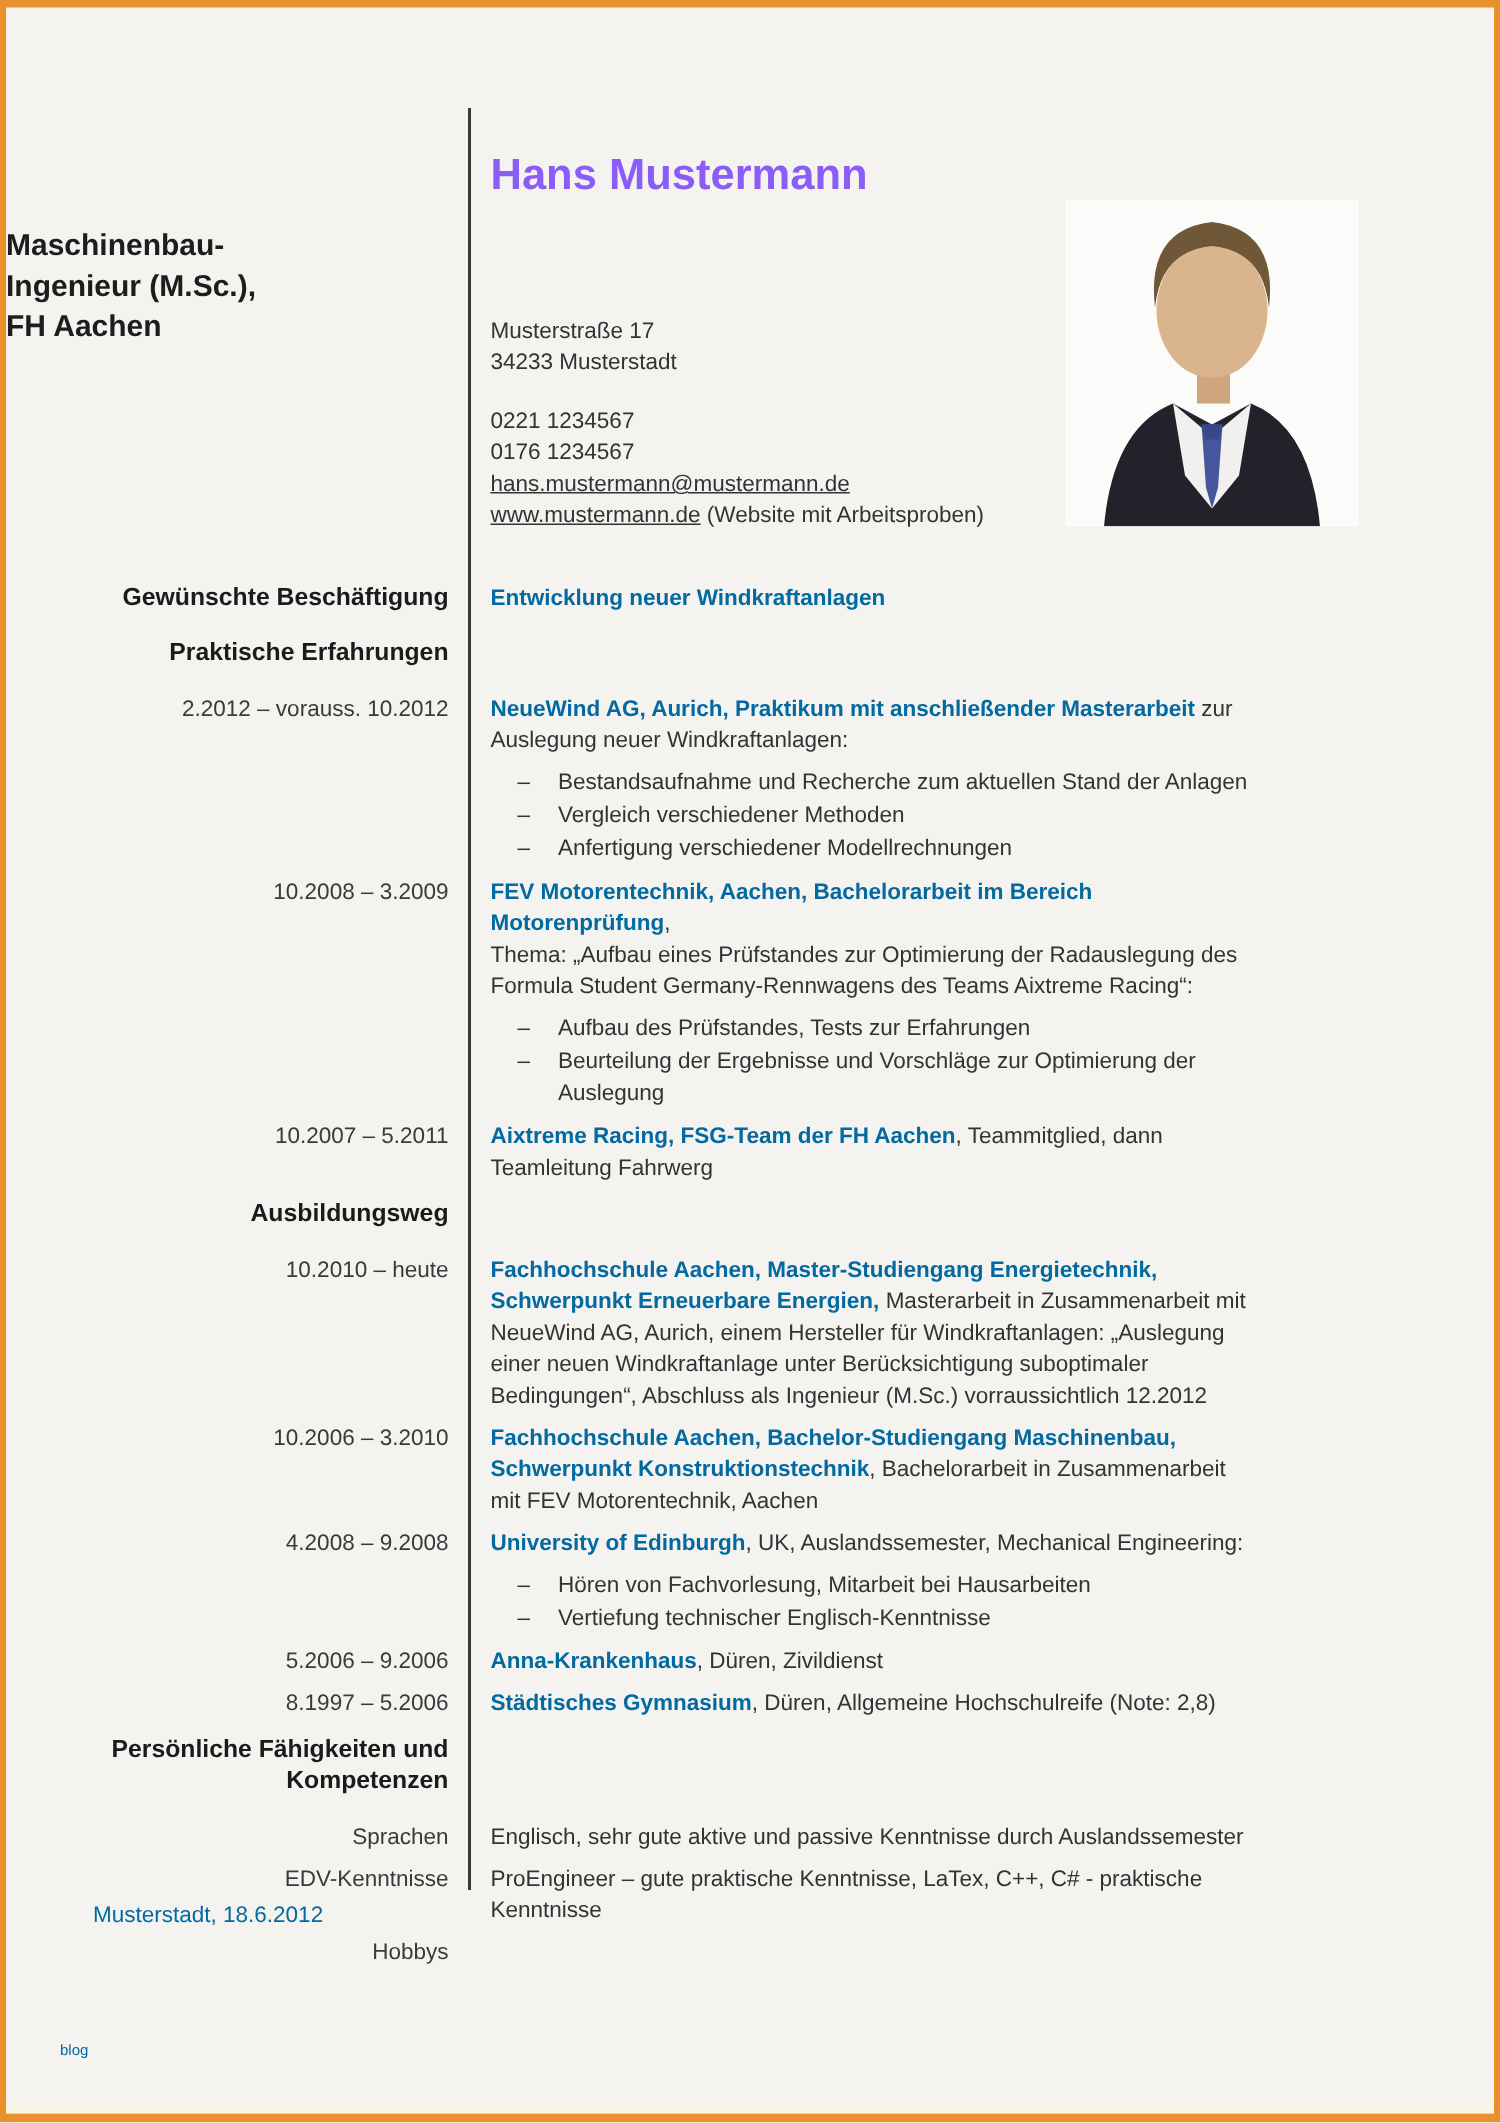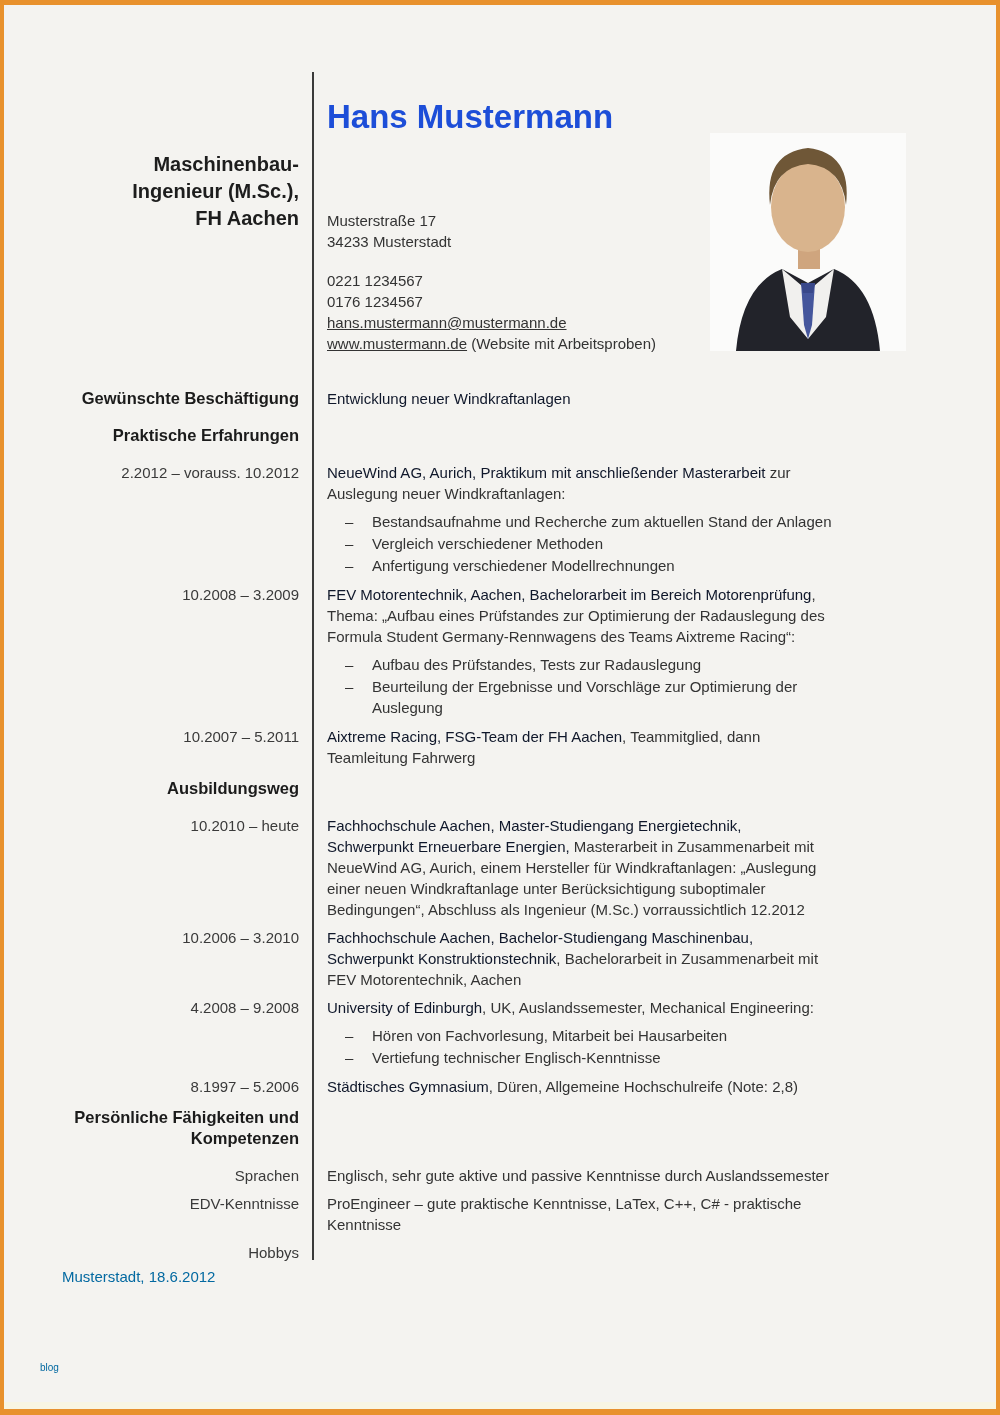--- a/index.html
+++ b/index.html
@@ -9,41 +9,41 @@
     position:relative; width:1000px; height:1415px; box-sizing:border-box;
     background:#f4f3f0;
     border-top:5px solid #e8912d; border-left:4px solid #e8912d;
     border-right:4px solid #e8912d; border-bottom:6px solid #e8912d;
     color:#333; font-size:15px; line-height:21px; overflow:hidden;
   }
   .page::after{ content:""; position:absolute; left:0; right:0; bottom:0; height:7px; background:#f8f5e2; }
 
   .divider { position:absolute; left:308px; top:67px; width:2px; height:1188px; background:#3a3a3a; }
 
-  .name { position:absolute; left:323px; top:96px; font-size:33px; line-height:32px; font-weight:bold; color:#1d4ed8; }
-
-  .left-title { position:absolute; left:0; top:146px; width:295px; text-align:right;
+  .name { position:absolute; left:323px; top:96px; font-size:29px; line-height:32px; font-weight:bold; color:#8b5cf6; }
+
+  .left-title { position:absolute; left:0; top:146px; width:295px; text-align:left;
     font-size:20px; line-height:27px; font-weight:bold; color:#1d1d1d; }
 
   .address-block { position:absolute; left:323px; top:205px; }
   .contact-block { position:absolute; left:323px; top:265px; }
   .contact-block a { color:#333; text-decoration:underline; cursor:pointer; }
 
   .photo { position:absolute; left:706px; top:128px; width:196px; height:218px; background:#fbfbfa; overflow:hidden; }
   .photo svg { display:block; }
 
   .main { position:absolute; left:0; top:373px; width:870px; }
 
   .row { display:grid; grid-template-columns:295px 1fr; margin-bottom:7px; }
   .row .lcell { text-align:right; color:#3a3a3a; }
   .row .rcell { padding-left:28px; padding-right:42px; }
   .row.header-row { margin-top:10px; margin-bottom:16px; }
   .row.header-row .lcell { font-weight:bold; font-size:16.5px; color:#1b1b1b; }
   .row.header-row .rcell { font-weight:bold; color:#1b1b1b; }
-  .seg-b { font-weight:normal; color:#0f172a; }
+  .seg-b { font-weight:bold; color:#0369a1; }
 
   .row.bullet-row { margin-bottom:1px; }
   .row.bullet-row.last { margin-bottom:8px; }
   .bullet { display:flex; }
   .bullet .dash { width:27px; flex:0 0 27px; padding-left:18px; box-sizing:content-box; }
 
   .footer { position:absolute; left:58px; top:1261px; color:#0369a1; }
   .watermark { position:absolute; left:36px; top:1352px; color:#0369a1; font-size:10px; }
 </style>
 </head>
@@ -128,21 +128,21 @@
       </div>
       <div class="row">
         <div class="lcell">10.2008 – 3.2009</div>
         <div class="rcell"><span class="seg-b">FEV Motorentechnik, Aachen, Bachelorarbeit im Bereich Motorenprüfung</span><span>,</span><br><span>Thema: „Aufbau eines Prüfstandes zur Optimierung der Radauslegung des Formula Student Germany-Rennwagens des Teams Aixtreme Racing“:</span></div>
       </div>
       <div class="row bullet-row">
         <div class="lcell"></div>
         <div class="rcell">
           <div class="bullet">
             <span class="dash">–</span>
-            <span>Aufbau des Prüfstandes, Tests zur Radauslegung</span>
+            <span>Aufbau des Prüfstandes, Tests zur Erfahrungen</span>
           </div>
         </div>
       </div>
       <div class="row bullet-row last">
         <div class="lcell"></div>
         <div class="rcell">
           <div class="bullet">
             <span class="dash">–</span>
             <span>Beurteilung der Ergebnisse und Vorschläge zur Optimierung der Auslegung</span>
           </div>
@@ -180,20 +180,24 @@
       <div class="row bullet-row last">
         <div class="lcell"></div>
         <div class="rcell">
           <div class="bullet">
             <span class="dash">–</span>
             <span>Vertiefung technischer Englisch-Kenntnisse</span>
           </div>
         </div>
       </div>
       <div class="row">
+        <div class="lcell">5.2006 – 9.2006</div>
+        <div class="rcell"><span class="seg-b">Anna-Krankenhaus</span><span>, Düren, Zivildienst</span></div>
+      </div>
+      <div class="row">
         <div class="lcell">8.1997 – 5.2006</div>
         <div class="rcell"><span class="seg-b">Städtisches Gymnasium</span><span>, Düren, Allgemeine Hochschulreife (Note: 2,8)</span></div>
       </div>
       <div class="row header-row">
         <div class="lcell">Persönliche Fähigkeiten und Kompetenzen</div>
         <div class="rcell"></div>
       </div>
       <div class="row">
         <div class="lcell">Sprachen</div>
         <div class="rcell"><span>Englisch, sehr gute aktive und passive Kenntnisse durch Auslandssemester</span></div>

